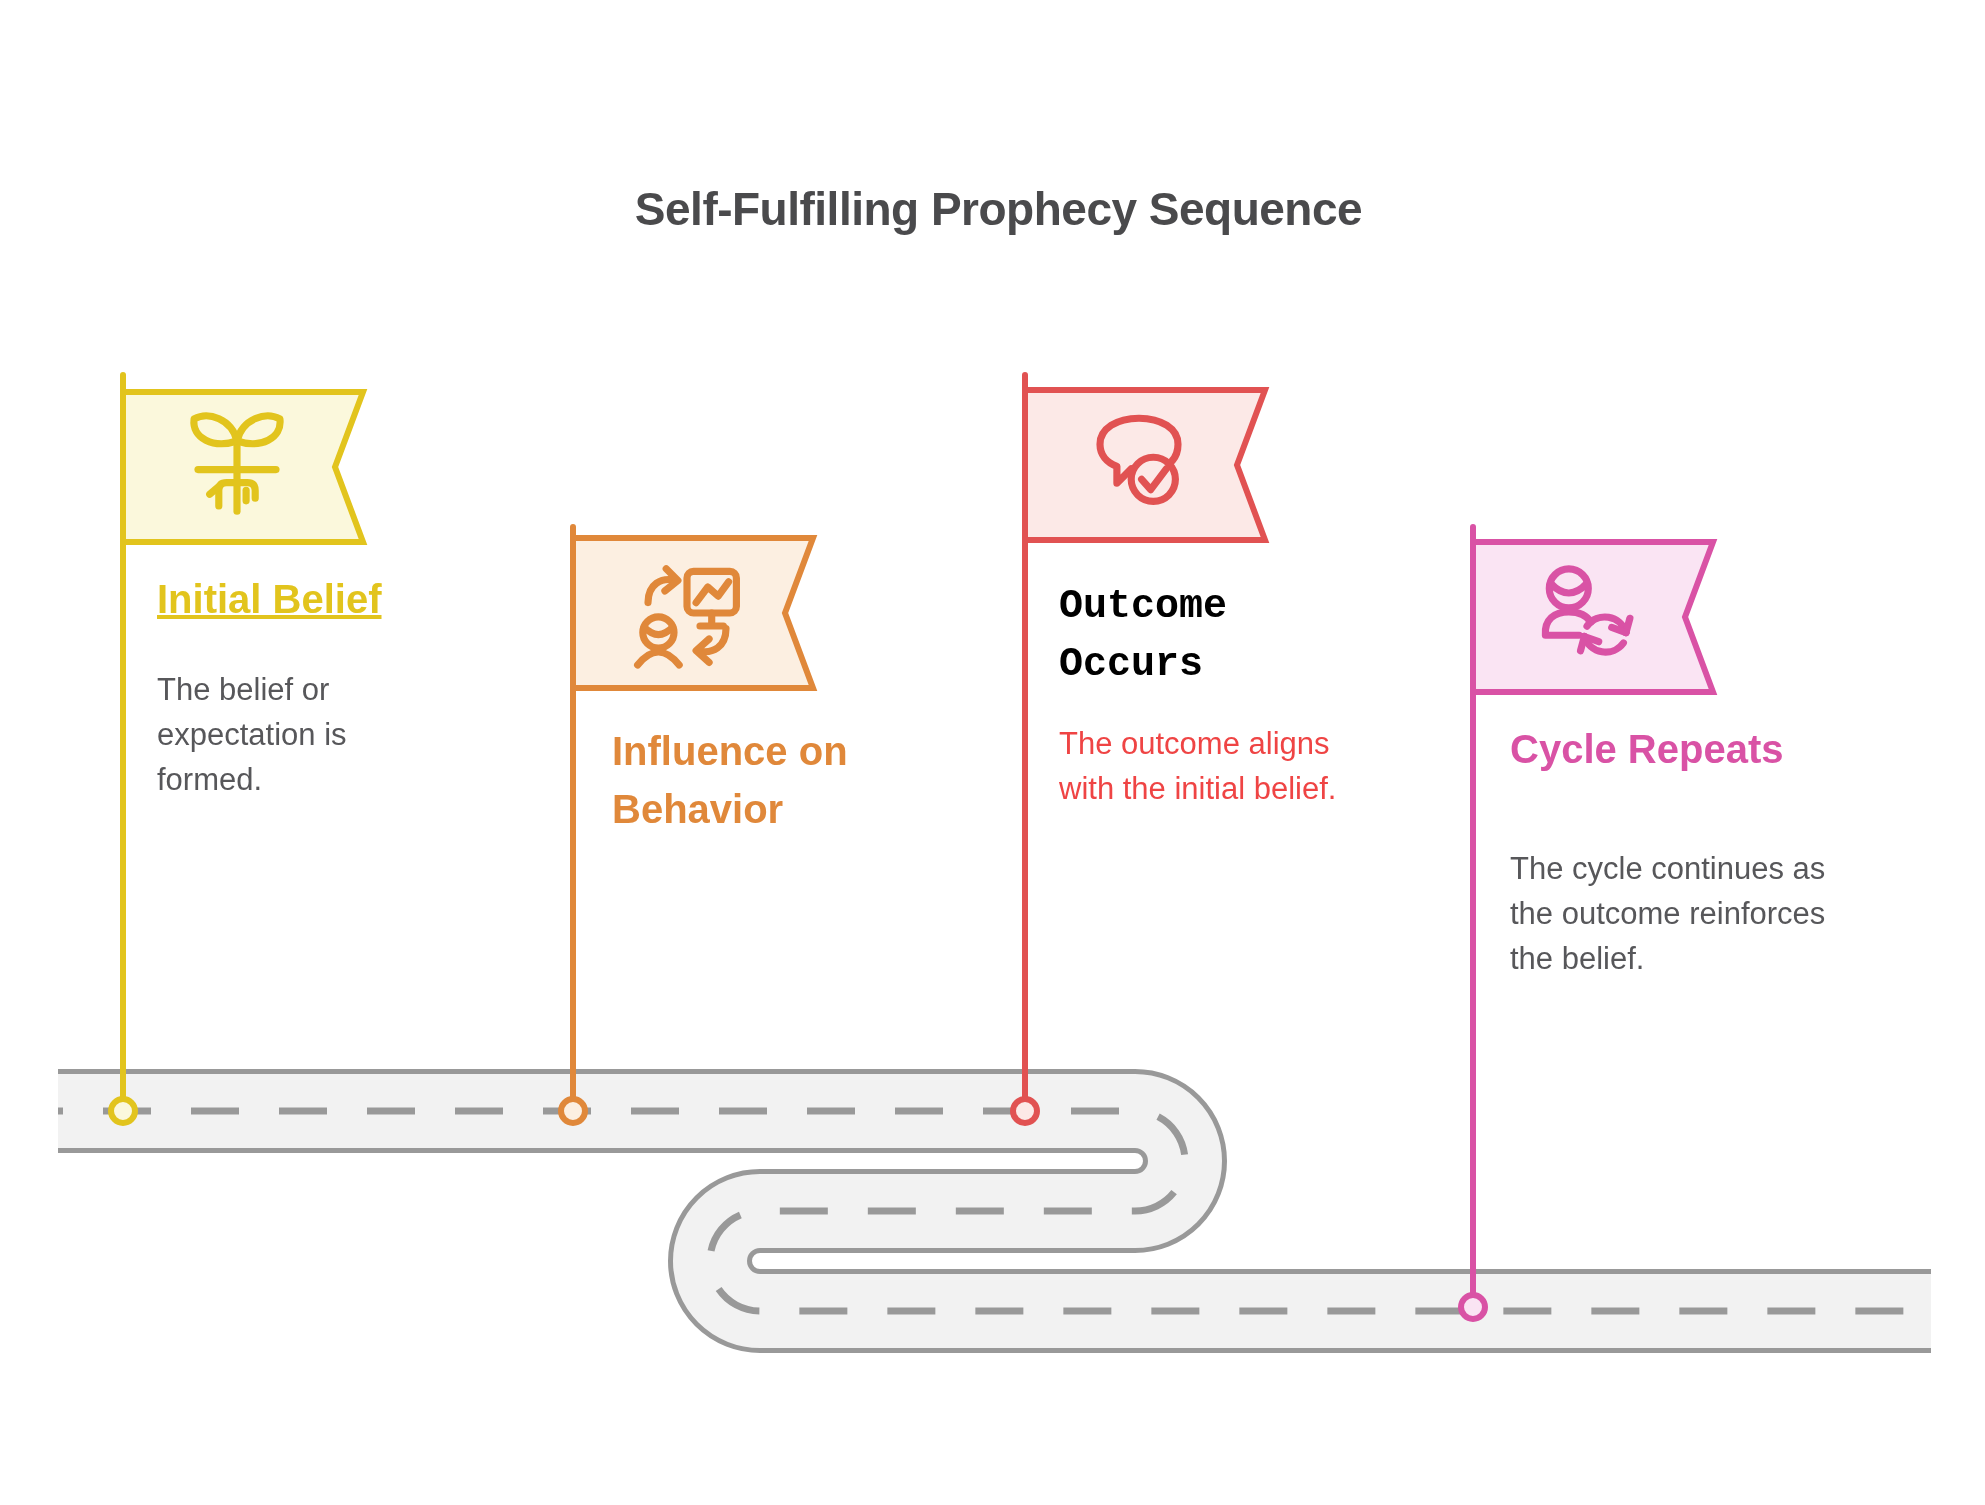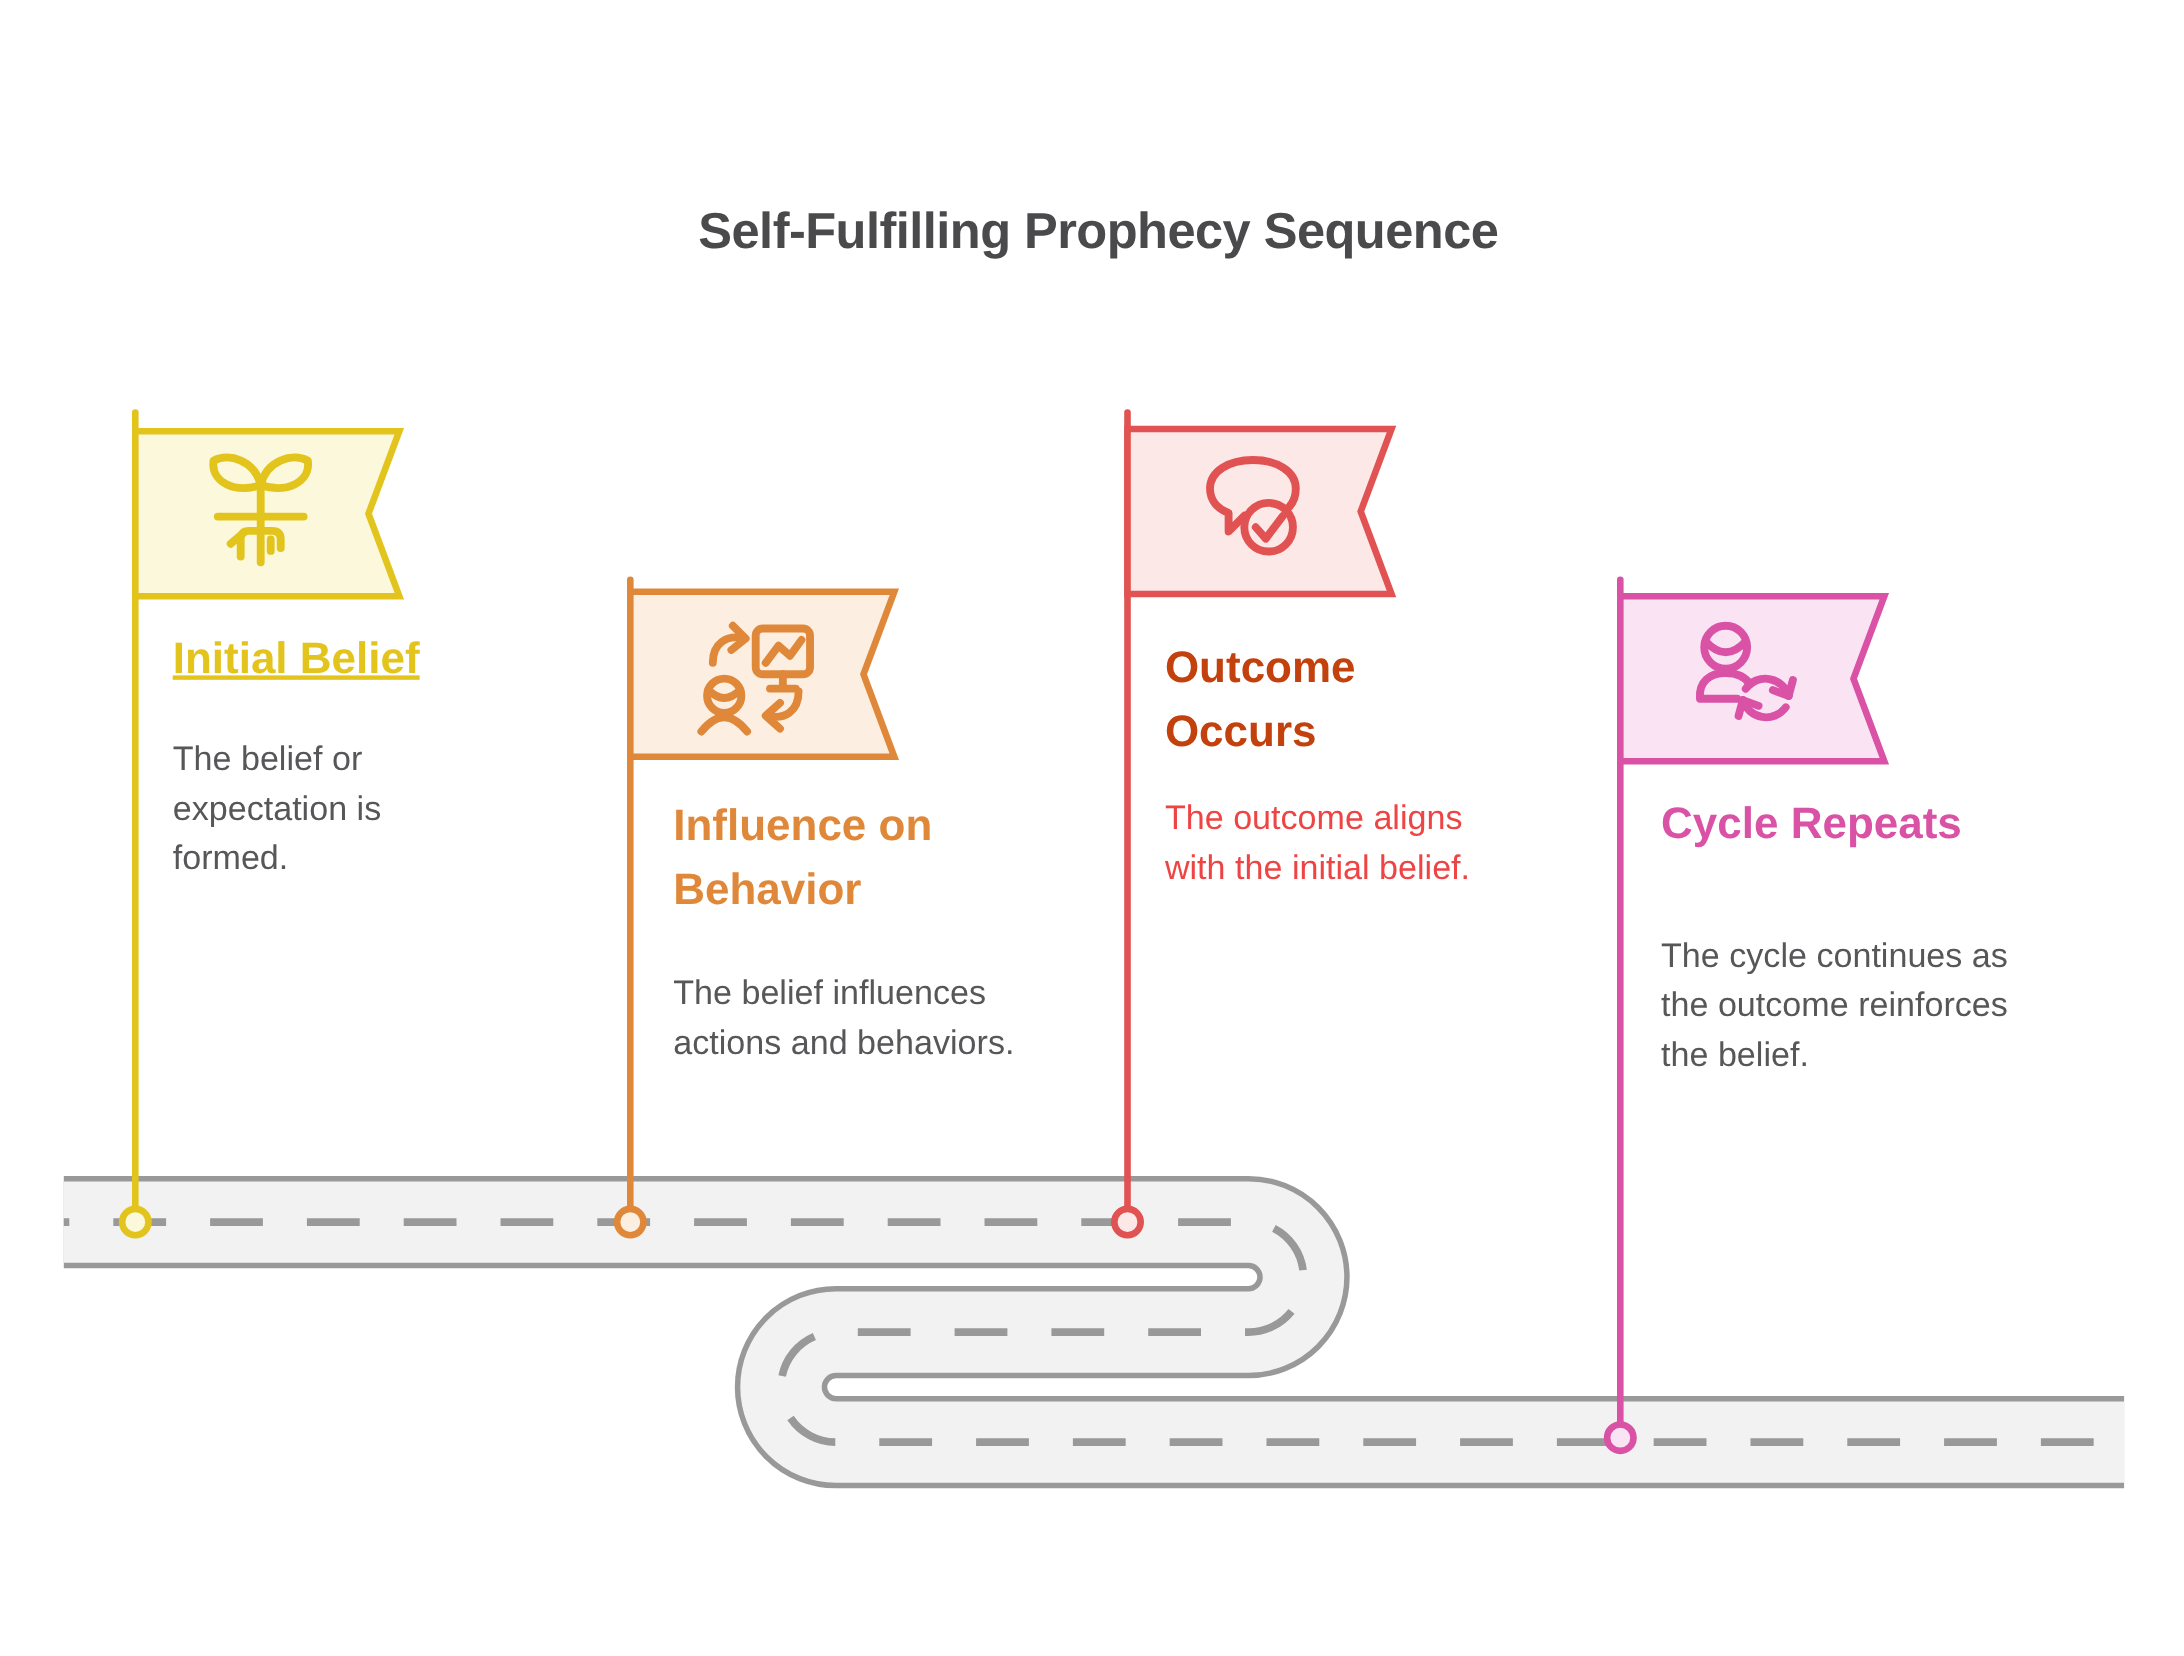--- a/index.html
+++ b/index.html
@@ -120,25 +120,24 @@
     </g>
   </svg>
 
   <div class="milestone-text mt-1">
     <div class="milestone-heading" style="color: rgb(226, 196, 29); text-decoration: underline;">Initial Belief</div>
     <div class="milestone-desc" style="color: rgb(87, 87, 90);">The belief or expectation is formed.</div>
   </div>
 
   <div class="milestone-text mt-2">
     <div class="milestone-heading" style="color: rgb(224, 136, 58);">Influence on Behavior</div>
-    <div class="milestone-desc" style="color: rgb(87, 87, 90);">The belief influences actions and behaviors.</div>
   </div>
 
   <div class="milestone-text mt-3">
-    <div class="milestone-heading" style="color: #c2410c;">Outcome Occurs</div>
+    <div class="milestone-heading" style="color: #000000; font-family: Liberation Mono, monospace;">Outcome Occurs</div>
     <div class="milestone-desc" style="color: #ef4444;">The outcome aligns with the initial belief.</div>
   </div>
 
   <div class="milestone-text mt-4">
     <div class="milestone-heading" style="color: rgb(217, 82, 165);">Cycle Repeats</div>
     <div class="milestone-desc" style="color: rgb(87, 87, 90);">The cycle continues as the outcome reinforces the belief.</div>
   </div>
 
 </div>
 

